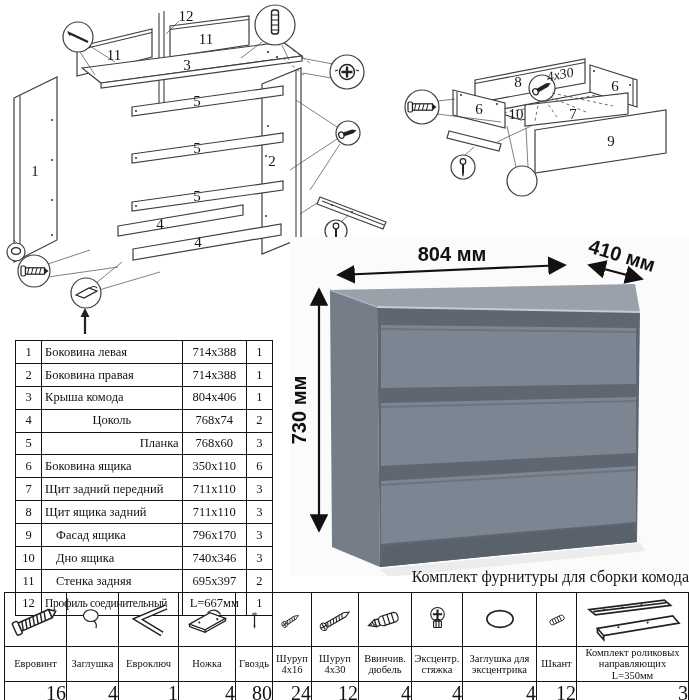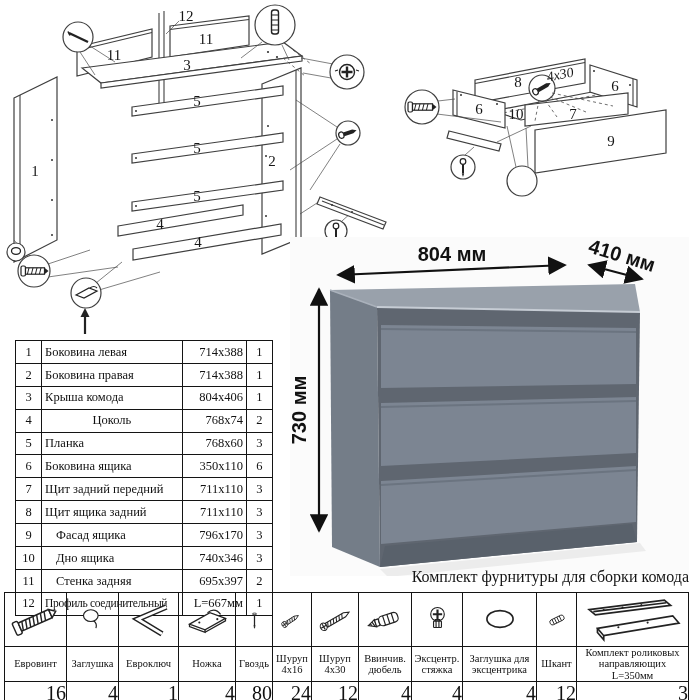--- a/index.html
+++ b/index.html
@@ -13,21 +13,21 @@
   .diag .dash{fill:none;stroke:#4a4a4a;stroke-width:.8;stroke-dasharray:3 3;}
   .diag .lbl{font:15px "Liberation Serif","DejaVu Serif",serif;fill:#161616;}
   .diag .note{font:italic 14px "Liberation Serif","DejaVu Serif",serif;fill:#161616;}
   .diag .dot{fill:#333;stroke:none;}
   
   table.parts{position:absolute;left:15px;top:340px;width:258px;border-collapse:collapse;
               table-layout:fixed;}
   table.parts td{border:1.5px solid #141414;height:13.9px;padding:4px 3px;font-size:12.5px;
                  line-height:1;white-space:nowrap;overflow:hidden;}
   table.parts td.pt-num,table.parts td.pt-qty{text-align:center;padding:0;}
-  table.parts td.pt-size{text-align:right;}
+  table.parts td.pt-size{text-align:center;}
   
   .hw-title{position:absolute;top:568px;left:0;width:689px;text-align:right;
             padding-left:34px;box-sizing:border-box;font-size:16px;color:#151515;}
   table.hw{position:absolute;left:4px;top:592px;width:684px;border-collapse:collapse;
            table-layout:fixed;}
   table.hw td{border:1.5px solid #141414;text-align:center;vertical-align:middle;padding:0;}
   table.hw tr.r-icon td{height:53px;}
   table.hw tr.r-name td{height:26px;font-size:10.5px;line-height:1.08;padding:0 1px;}
   table.hw tr.r-qty td{height:19px;font-size:20px;text-align:right;}
   .hw-ic{display:block;margin:0 auto;}
@@ -392,21 +392,21 @@
           <td class="pt-qty">1</td>
         </tr>
         <tr>
           <td class="pt-num">4</td>
           <td class="pt-name" style="text-align: center; margin-top: 28px;">Цоколь</td>
           <td class="pt-size">768x74</td>
           <td class="pt-qty">2</td>
         </tr>
         <tr>
           <td class="pt-num">5</td>
-          <td class="pt-name" style="text-align: left;">Планка</td>
+          <td class="pt-name" style="text-align: right;">Планка</td>
           <td class="pt-size">768x60</td>
           <td class="pt-qty">3</td>
         </tr>
         <tr>
           <td class="pt-num">6</td>
           <td class="pt-name">Боковина ящика</td>
           <td class="pt-size">350x110</td>
           <td class="pt-qty">6</td>
         </tr>
         <tr>

